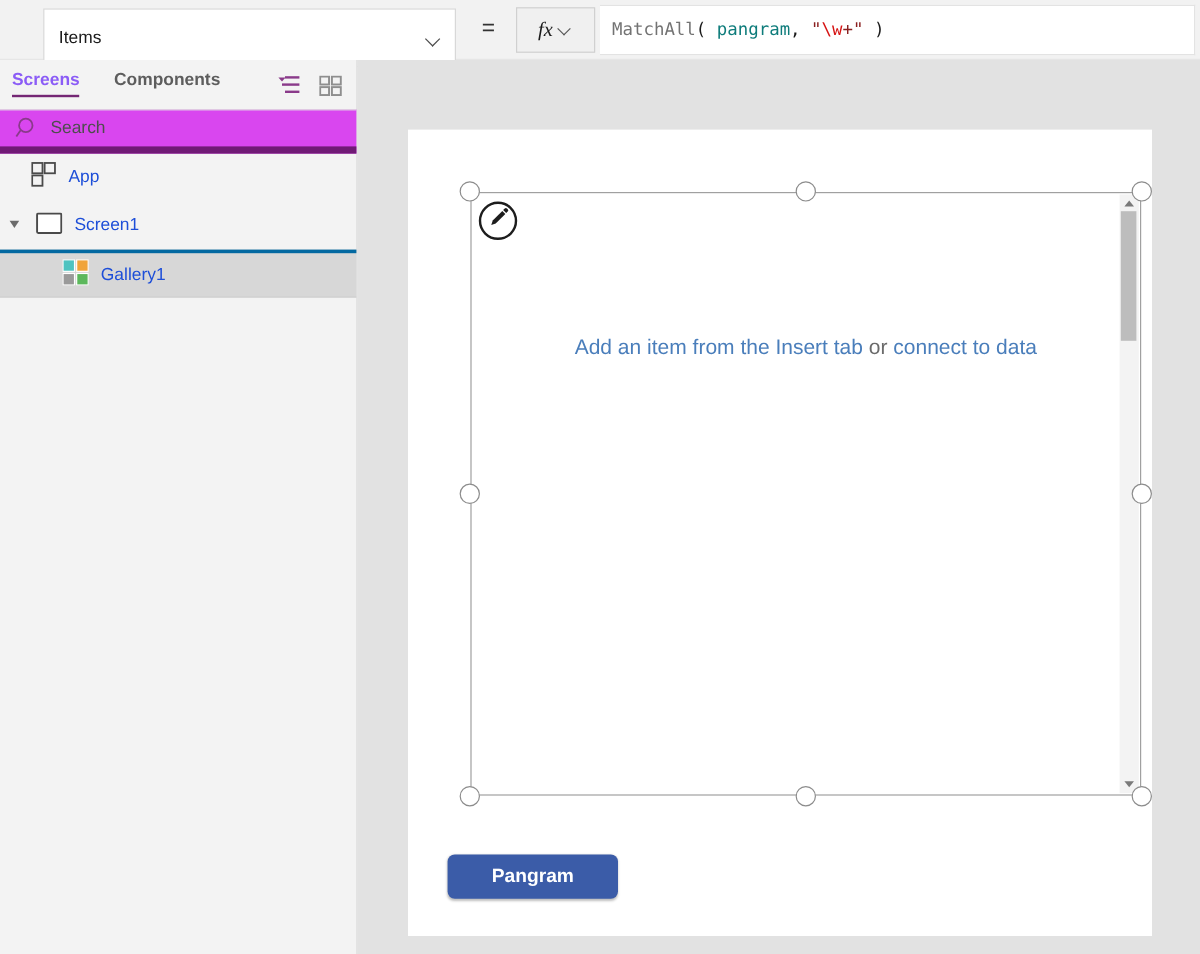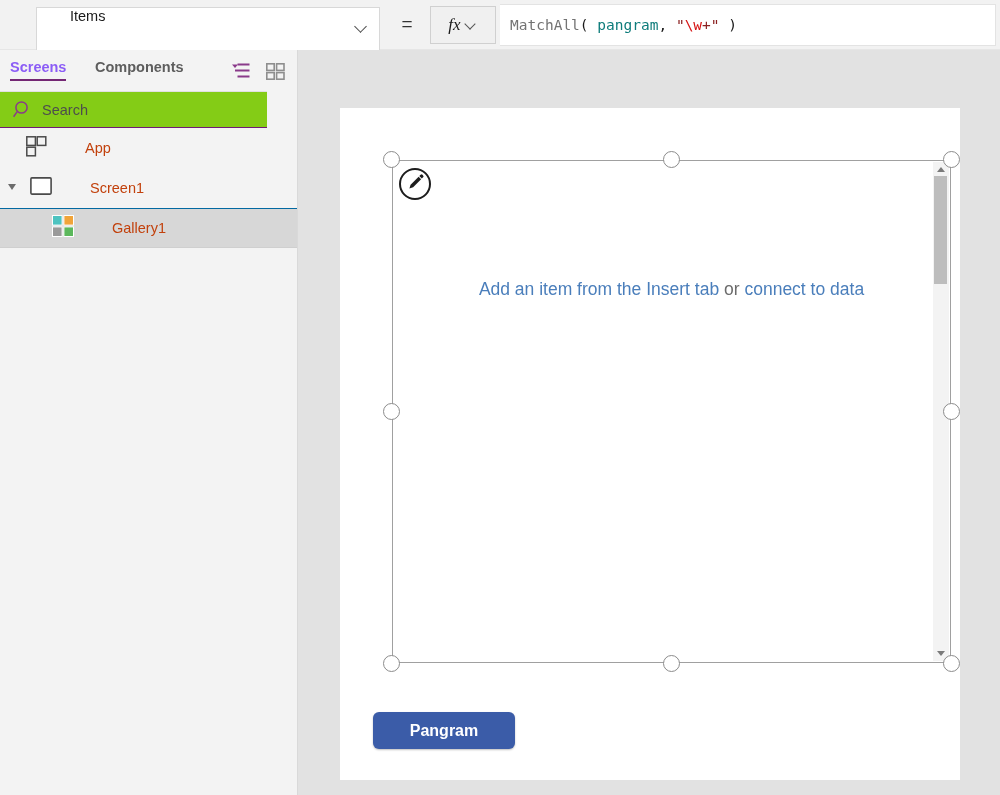--- a/index.html
+++ b/index.html
@@ -25,23 +25,22 @@
     box-sizing: border-box;
   }
   .prop-select {
     position: absolute;
     left: 36px; top: 7px;
     width: 344px; height: 49px;
     background: #ffffff;
     border: 1px solid #d8d8d8;
     box-sizing: border-box;
     display: flex;
-    align-items: flex-start;
-    cursor: pointer;
-    padding-left: 21px;
+    align-items: center;
+    cursor: pointer;
   }
   .prop-select-label {
     font-size: 14.5px;
     color: #1a1a1a;
     margin-left: 12px;
     flex: 1;
   }
   .prop-chevron {
     width: 22px; height: 36px;
     margin-right: 6px;
@@ -168,24 +167,24 @@
   }
   .grid-icon {
     position: absolute;
     left: 266px; top: 13px;
     width: 19px; height: 17px;
     cursor: pointer;
   }
   .search-box {
     position: absolute;
     left: 0; top: 41px;
-    width: 267px; height: 37px;
-    background: #84cc16;
+    width: 297px; height: 37px;
+    background: #d946ef;
     border-top: 1px solid #e0e0e0;
-    border-bottom: 1px solid #701a75;
+    border-bottom: 6px solid #701a75;
     box-sizing: border-box;
     display: flex;
     align-items: center;
     cursor: text;
   }
   .search-icon {
     width: 22px; height: 22px;
     margin-left: 12px;
     margin-right: 8px;
     position: relative;
@@ -211,28 +210,27 @@
   .tree-row {
     position: relative;
     height: 40px;
     display: flex;
     align-items: center;
     cursor: pointer;
     box-sizing: border-box;
   }
   .tree-row.selected {
     background: #d7d7d7;
-    border-top: 1px solid #0369a1;
+    border-top: 3px solid #0369a1;
     border-bottom: 1px solid #cfcfcf;
     align-items: center;
   }
   .tree-row-label {
     font-size: 14.5px;
-    color: #c2410c;
-    margin-left: 28px;
+    color: #1d4ed8;
   }
   .tree-expander {
     position: absolute;
     left: 9px; top: 15px;
     width: 0; height: 0;
     border-left: 6px solid #6b6b6b;
     border-top: 4.5px solid transparent;
     border-bottom: 4.5px solid transparent;
     transform: rotate(90deg);
     cursor: pointer;

